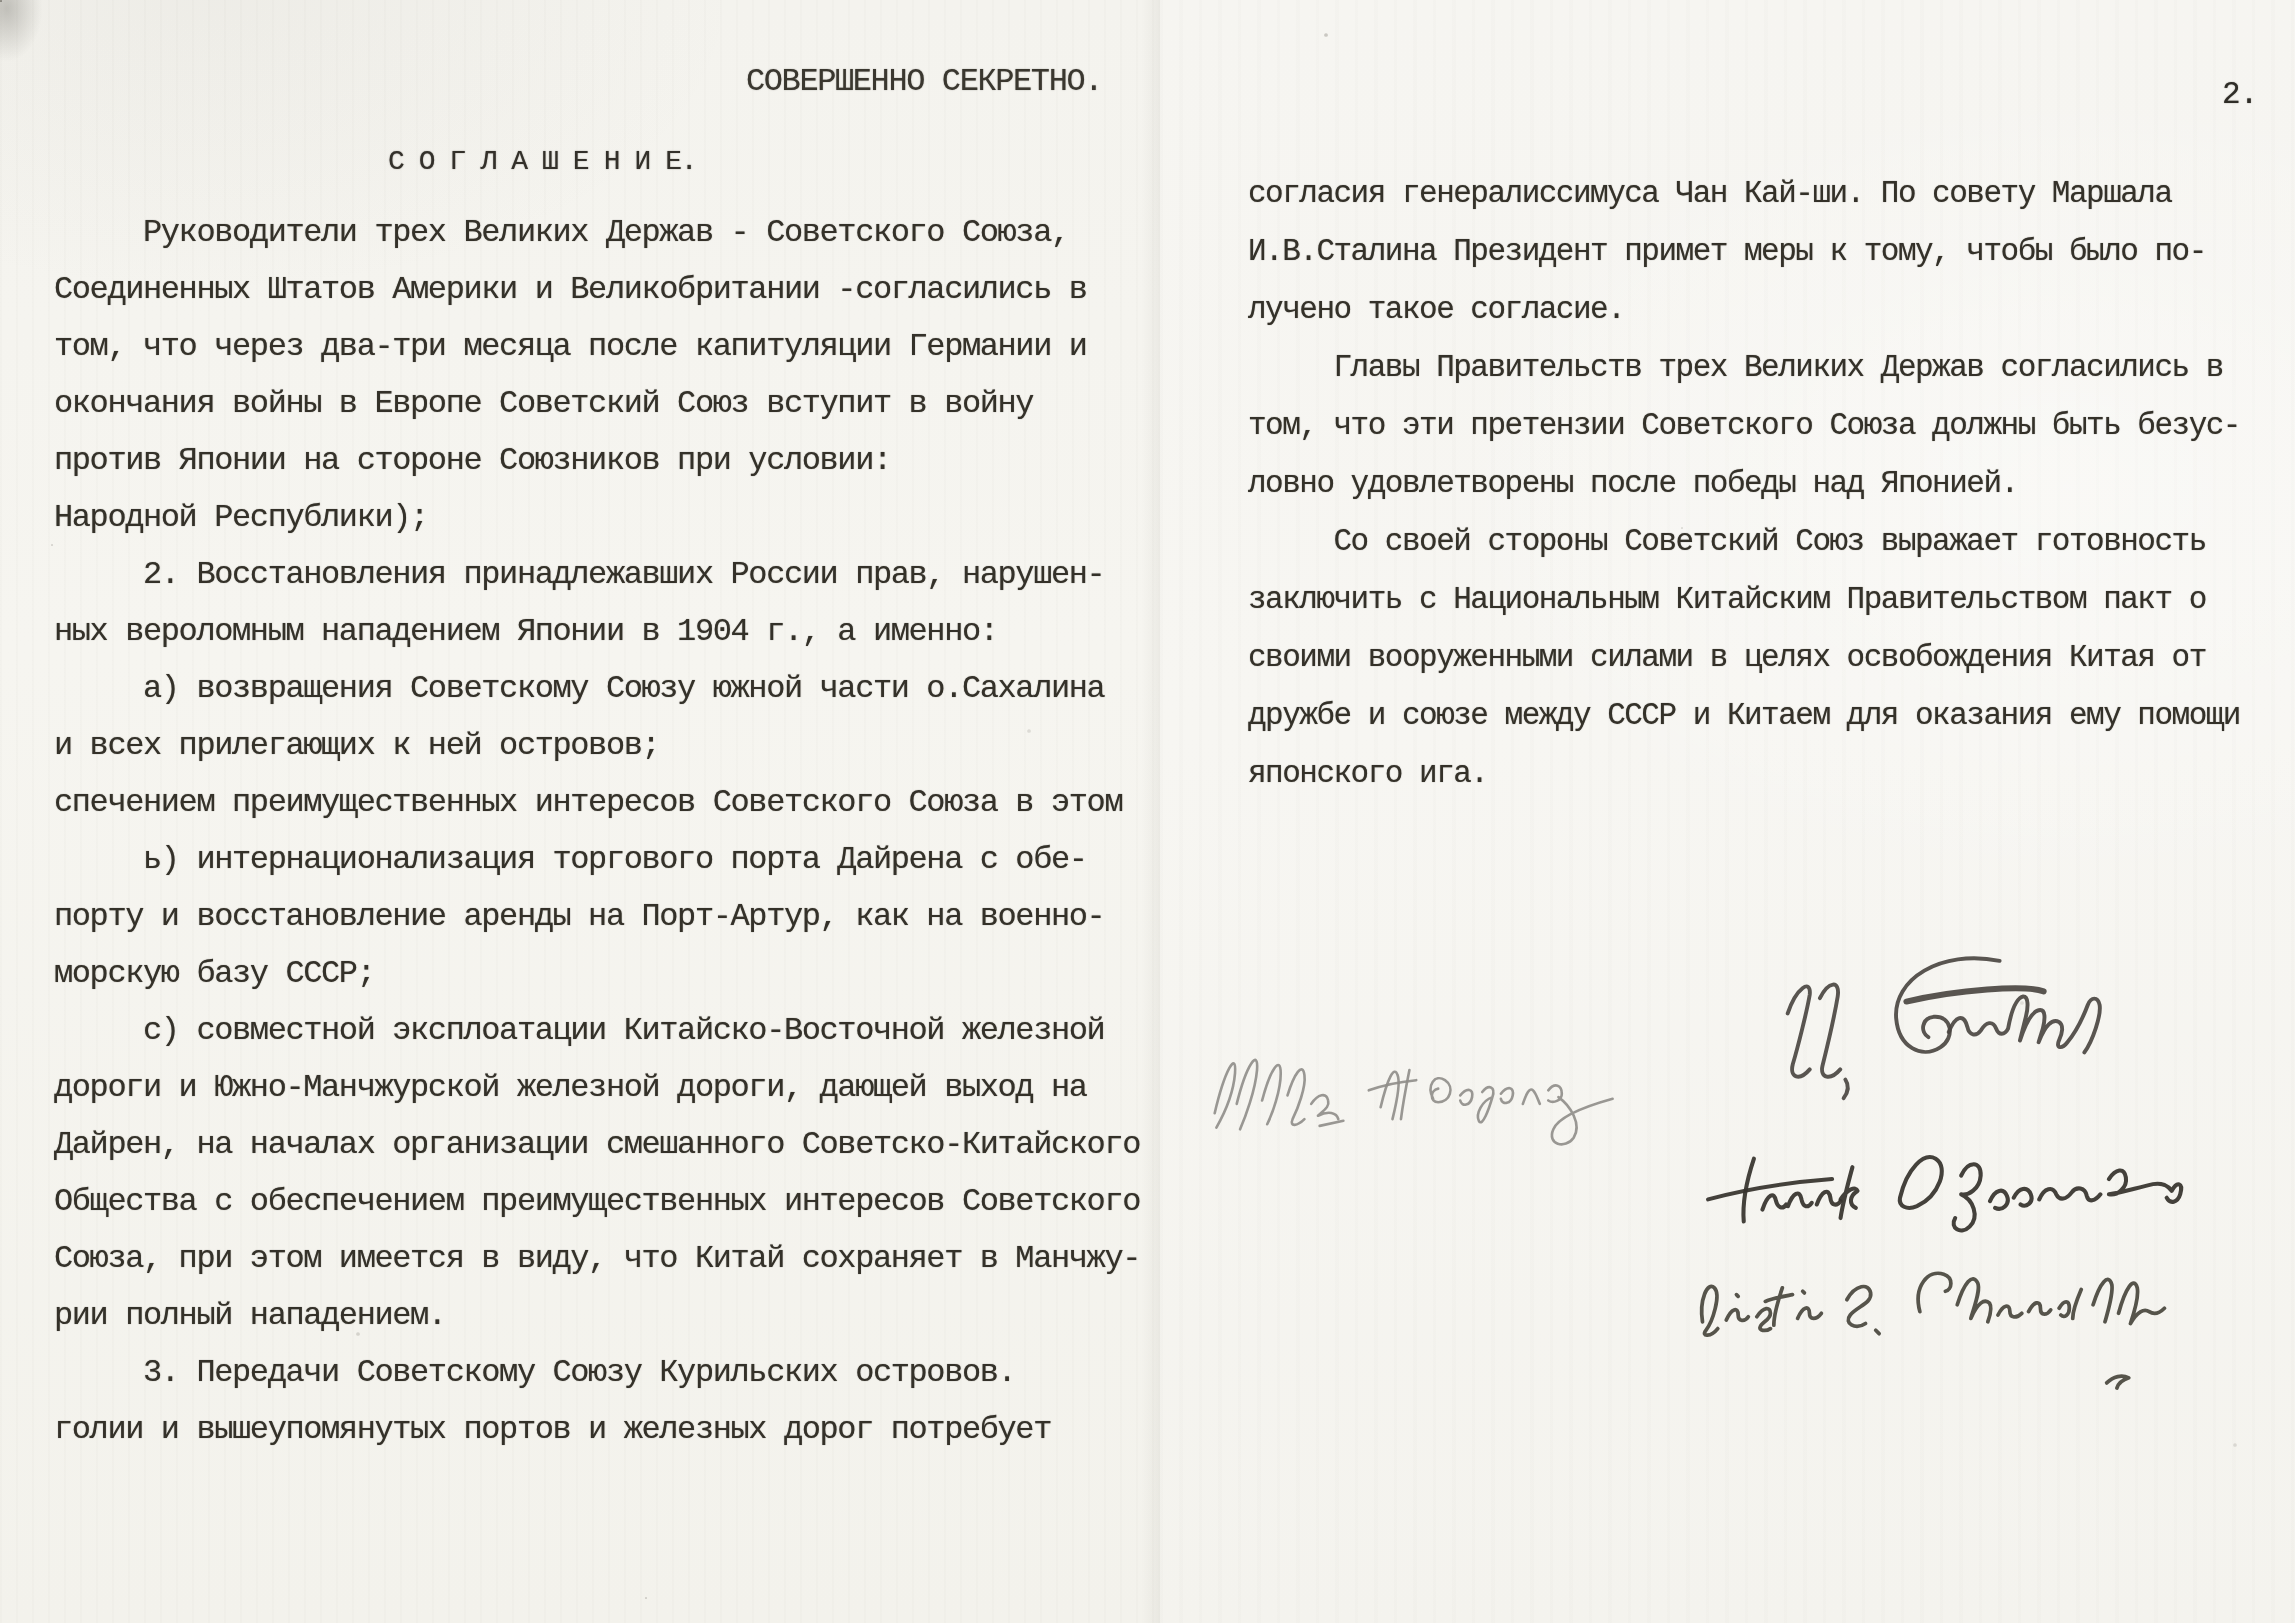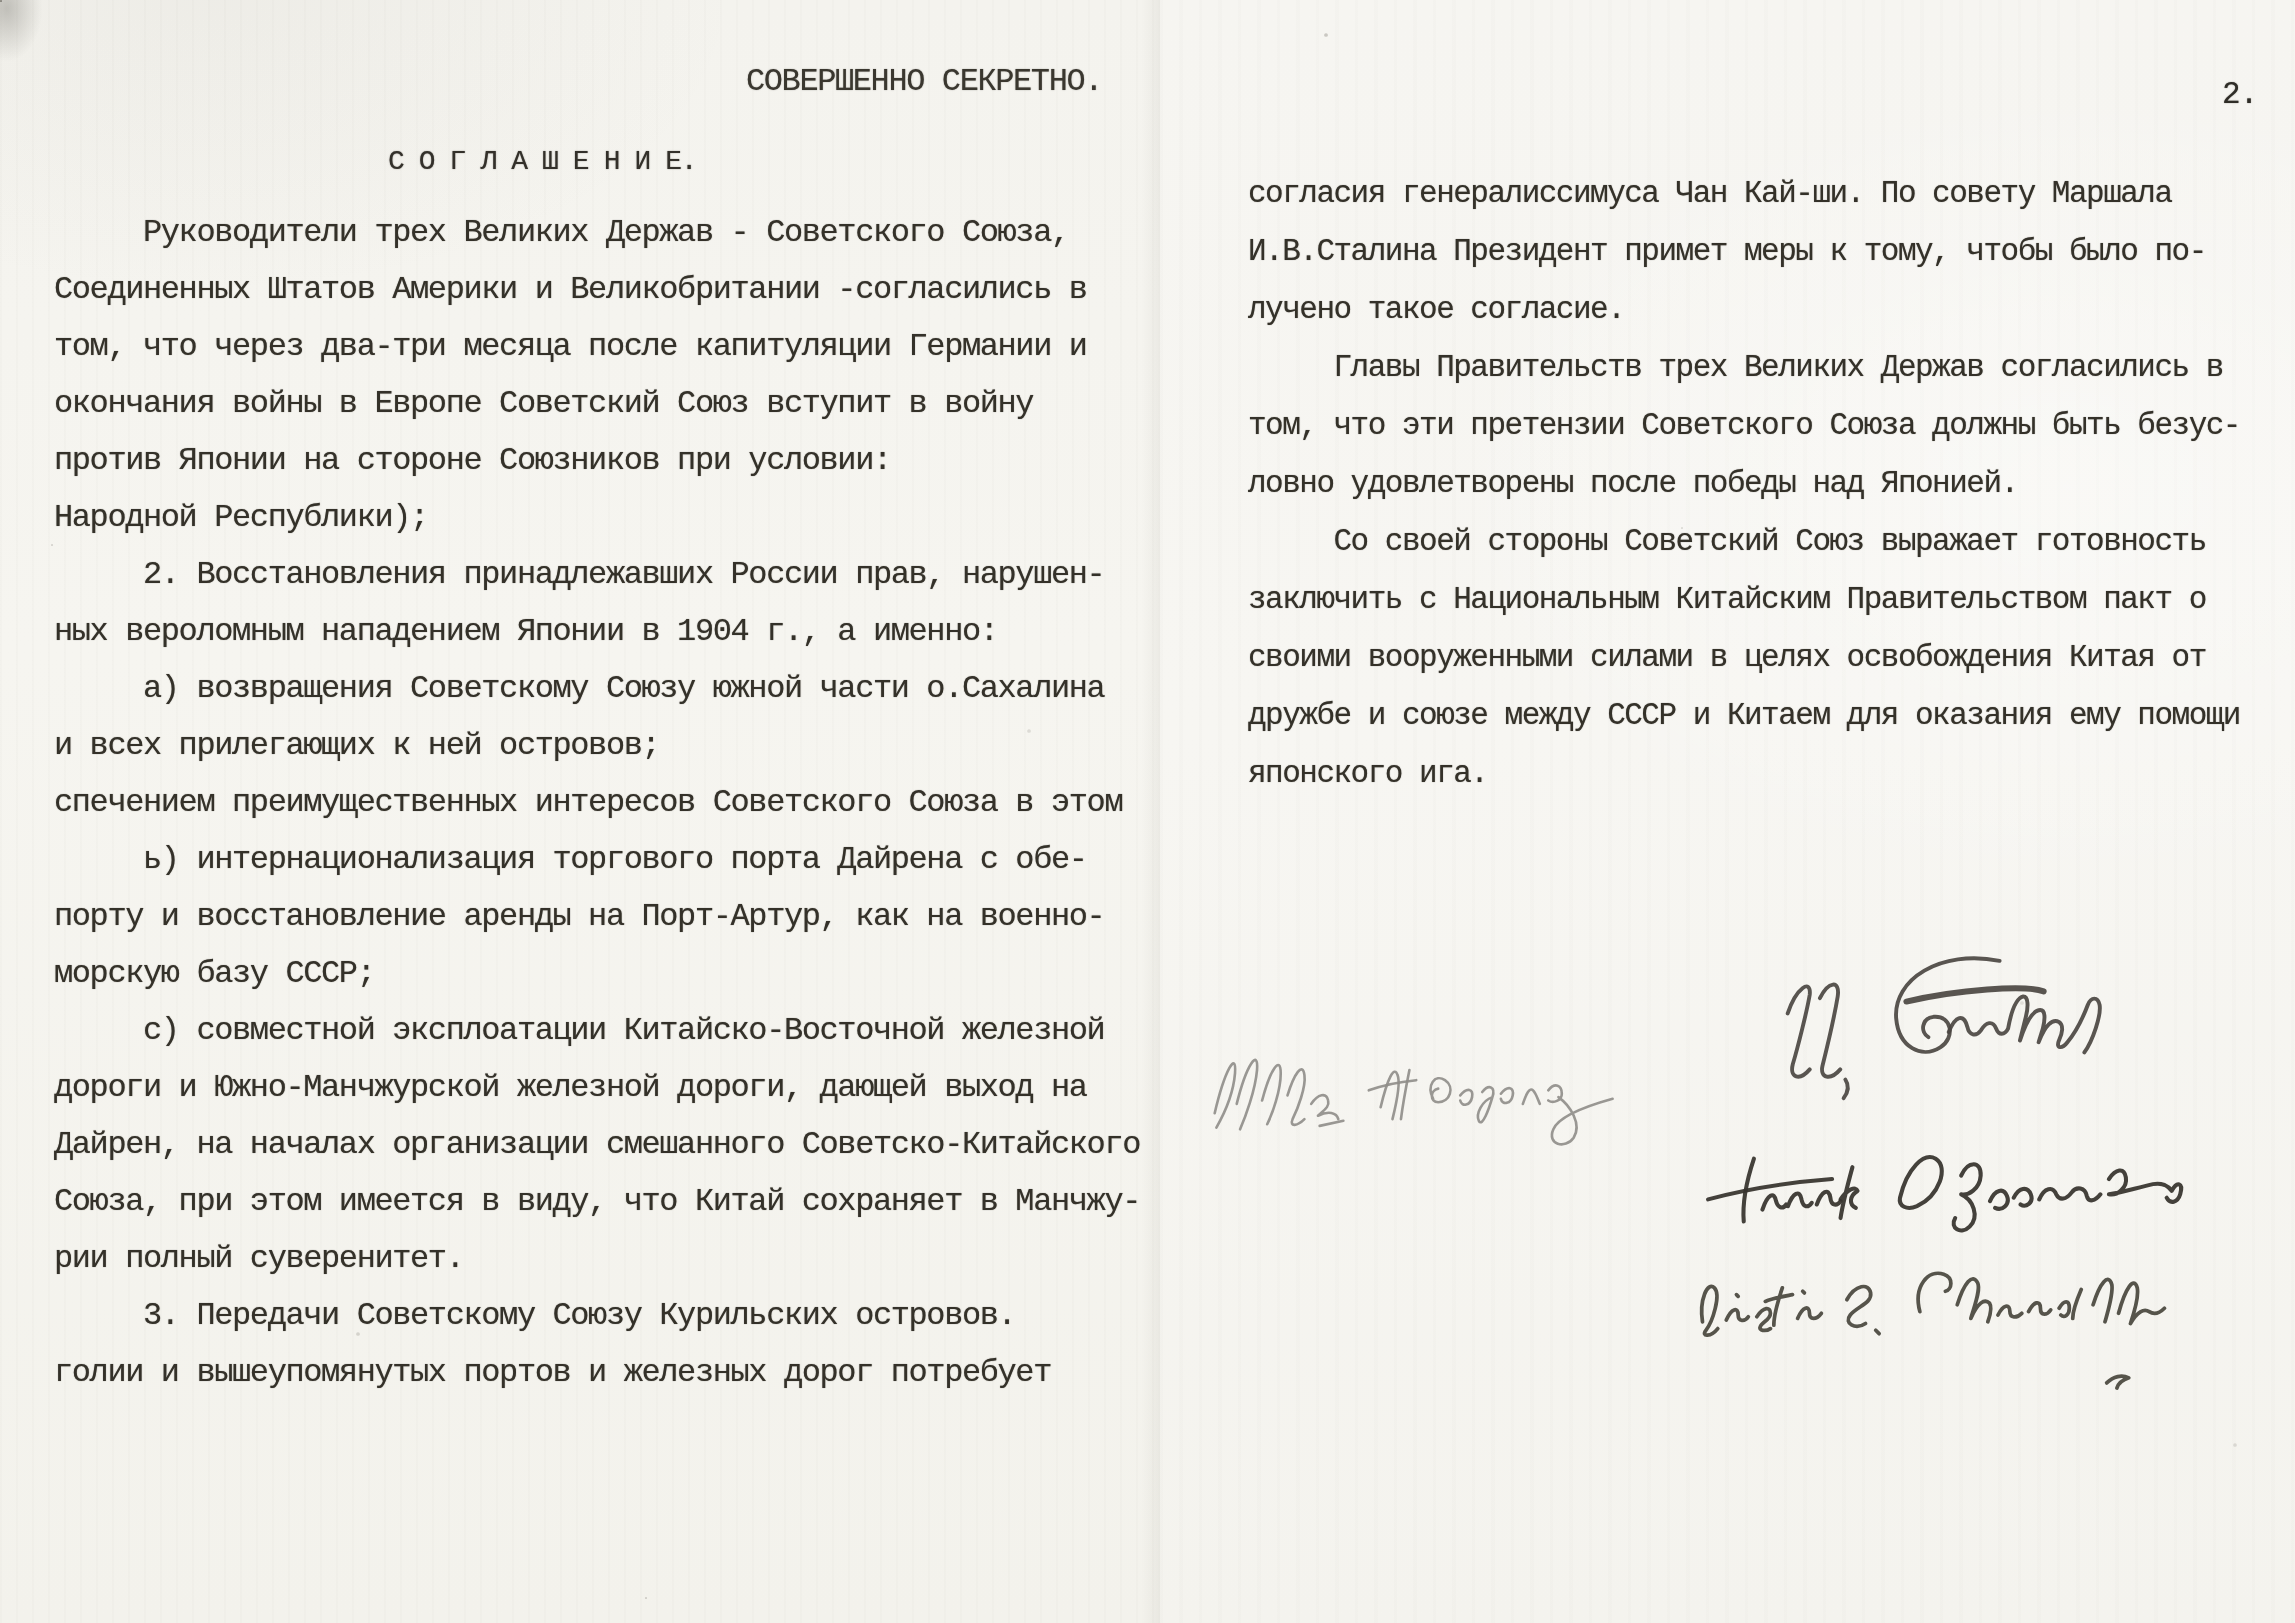--- a/index.html
+++ b/index.html
@@ -108,22 +108,23 @@
         <div class="tline">ных вероломным нападением Японии в 1904 г., а именно:</div>
         <div class="tline">     а) возвращения Советскому Союзу южной части о.Сахалина</div>
         <div class="tline">и всех прилегающих к ней островов;</div>
         <div class="tline">спечением преимущественных интересов Советского Союза в этом</div>
         <div class="tline">     ь) интернационализация торгового порта Дайрена с обе-</div>
         <div class="tline">порту и восстановление аренды на Порт-Артур, как на военно-</div>
         <div class="tline">морскую базу СССР;</div>
         <div class="tline">     с) совместной эксплоатации Китайско-Восточной железной</div>
         <div class="tline">дороги и Южно-Манчжурской железной дороги, дающей выход на</div>
         <div class="tline">Дайрен, на началах организации смешанного Советско-Китайского</div>
+        <div class="tline">Общества с обеспечением преимущественных интересов Советского</div>
         <div class="tline">Союза, при этом имеется в виду, что Китай сохраняет в Манчжу-</div>
-        <div class="tline">рии полный суверенитет.</div>
+        <div class="tline">рии полный нападением.</div>
         <div class="tline">     3. Передачи Советскому Союзу Курильских островов.</div>
         <div class="tline">голии и вышеупомянутых портов и железных дорог потребует</div>
       </div>
   </section>
 
   <div class="seam"></div>
 
   <section class="page page2">
     <div class="pagenum">2.</div>
     <div class="typed p2text">

